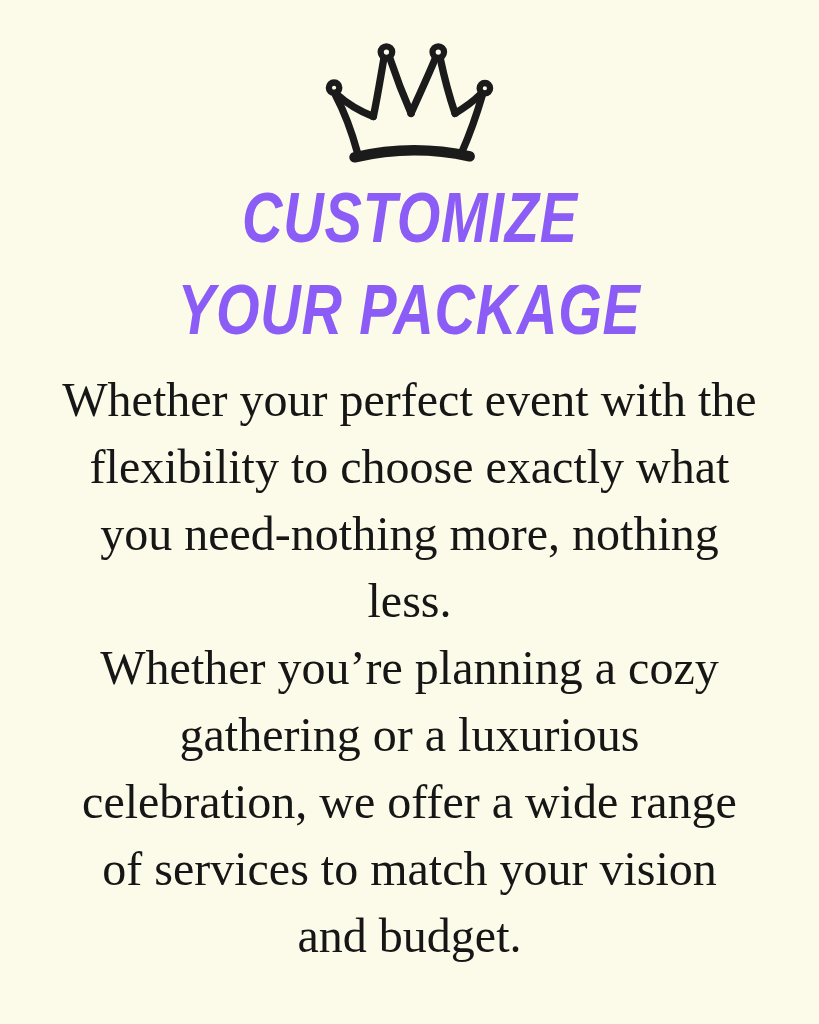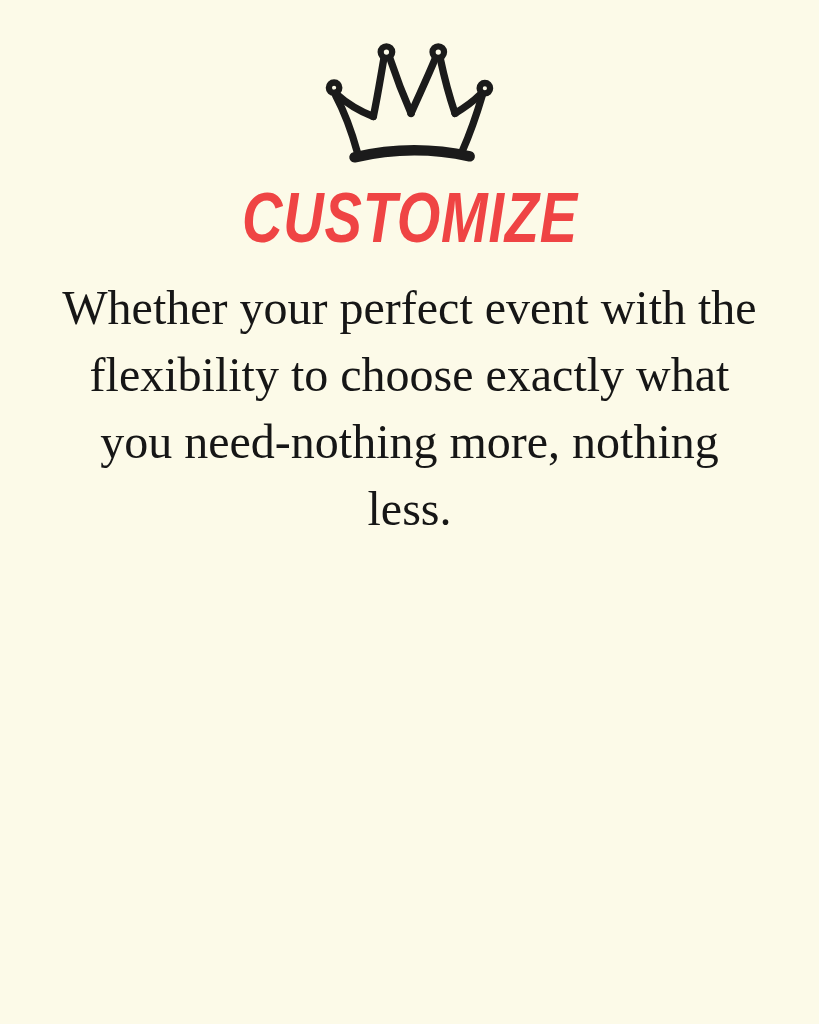--- a/index.html
+++ b/index.html
@@ -77,25 +77,33 @@
       <path d="M 128 68 C 138 62 146 56 152 50"></path>
 
       <circle cx="156.5" cy="44" r="5" stroke-width="6"></circle>
 
       <path d="M 154 51 C 149 68 142 88 135 104"></path>
 
       <path d="M 32 110 Q 87 97 142 109" stroke-width="10"></path>
     </svg>
   </div>
 
-  <div class="heading" style="color: #ef4444;">
+  <div class="heading" style="color: #8b5cf6;">
     <div class="heading-line">
       <span>CUSTOMIZE</span>
+    </div>
+    <div class="heading-line">
+      <span>YOUR PACKAGE</span>
     </div>
   </div>
 
   <div class="body-text">Whether your perfect event with the
 flexibility to choose exactly what
 you need-nothing more, nothing
 less.</div>
 
+  <div class="body-text" style="margin-top:0;">Whether you’re planning a cozy
+gathering or a luxurious
+celebration, we offer a wide range
+of services to match your vision
+and budget.</div>
 
 </div>
 
 </body></html>

